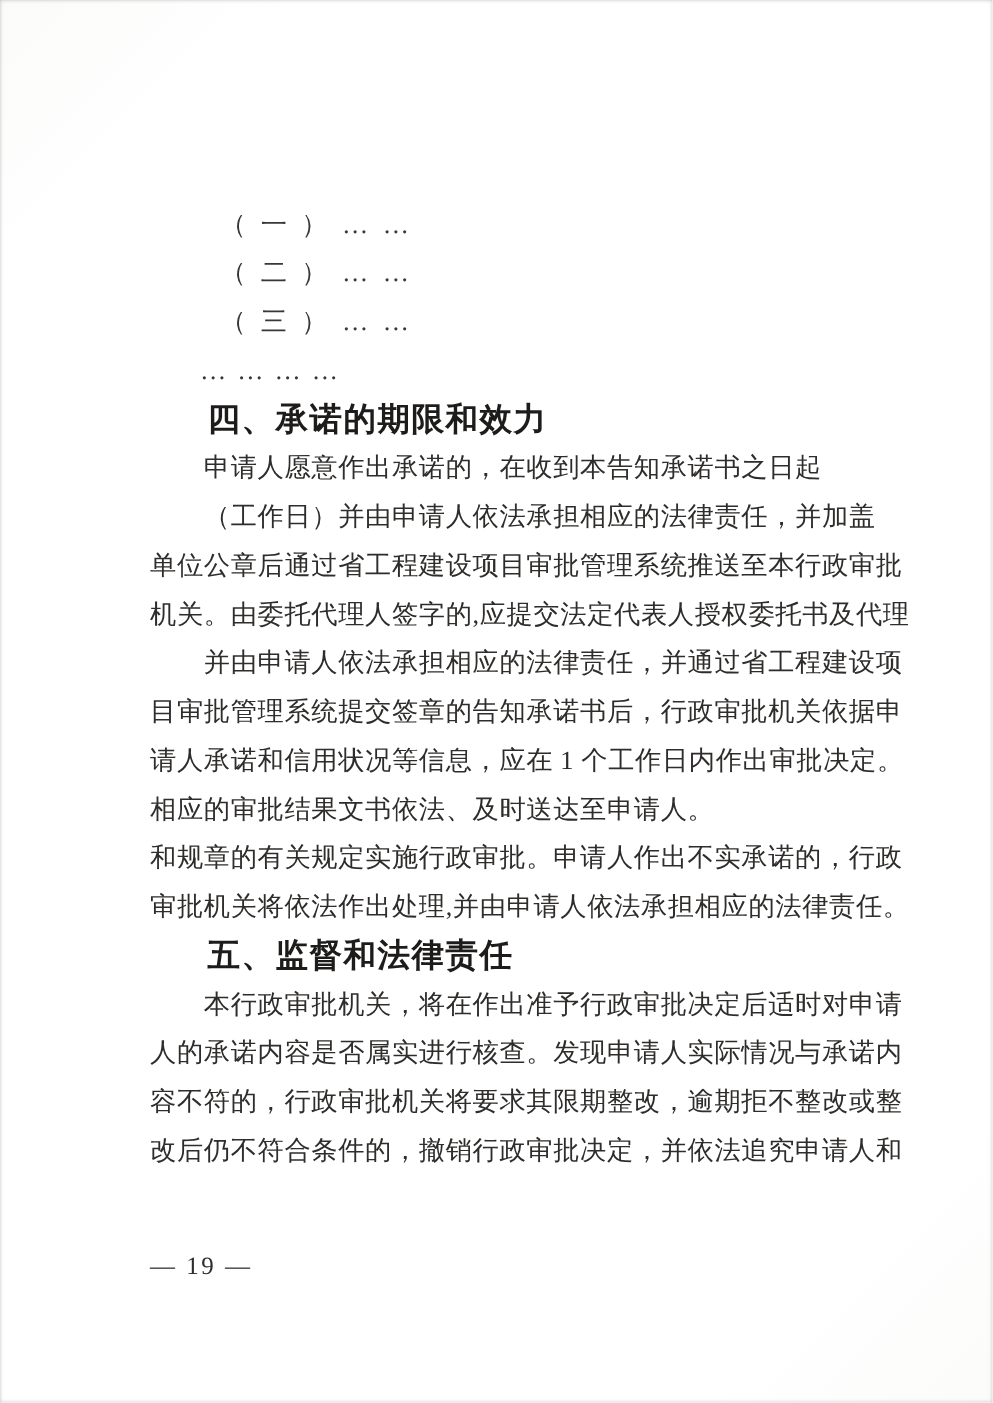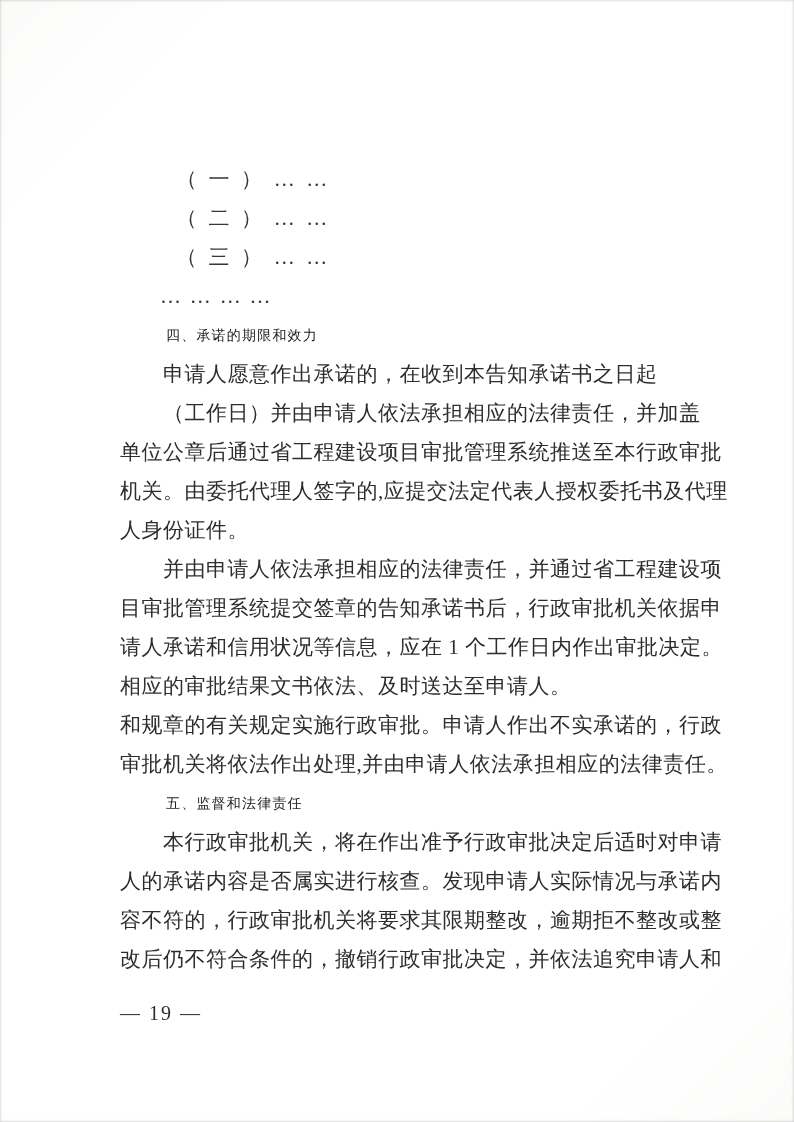--- a/index.html
+++ b/index.html
@@ -40,22 +40,22 @@
     letter-spacing: 0.55em;
     color: #383735;
   }
   .line.dots {
     text-indent: 40px;
     letter-spacing: 0.42em;
     color: #383735;
   }
   .line.heading {
     font-family: "Liberation Sans", "DejaVu Sans", sans-serif;
-    font-weight: 400;
-    font-size: 14px;
+    font-weight: 700;
+    font-size: 26px;
     letter-spacing: 1.2px;
     text-indent: 46px;
     color: #1d1c1b;
   }
   .page-number {
     position: absolute;
     top: 1002px;
     left: 120px;
     width: 596px;
     text-align: left;
@@ -73,21 +73,20 @@
   <div class="text-block">
       <div class="line item">（一）……</div>
       <div class="line item">（二）……</div>
       <div class="line item">（三）……</div>
       <div class="line dots">…………</div>
       <div class="line heading">四、承诺的期限和效力</div>
       <div class="line body-indent">申请人愿意作出承诺的，在收到本告知承诺书之日起</div>
       <div class="line body-indent">（工作日）并由申请人依法承担相应的法律责任，并加盖</div>
       <div class="line body">单位公章后通过省工程建设项目审批管理系统推送至本行政审批</div>
       <div class="line body">机关。由委托代理人签字的,应提交法定代表人授权委托书及代理</div>
-      <div class="line body">人身份证件。</div>
       <div class="line body-indent">并由申请人依法承担相应的法律责任，并通过省工程建设项</div>
       <div class="line body">目审批管理系统提交签章的告知承诺书后，行政审批机关依据申</div>
       <div class="line body">请人承诺和信用状况等信息，应在 1 个工作日内作出审批决定。</div>
       <div class="line body">相应的审批结果文书依法、及时送达至申请人。</div>
       <div class="line body">和规章的有关规定实施行政审批。申请人作出不实承诺的，行政</div>
       <div class="line body">审批机关将依法作出处理,并由申请人依法承担相应的法律责任。</div>
       <div class="line heading">五、监督和法律责任</div>
       <div class="line body-indent">本行政审批机关，将在作出准予行政审批决定后适时对申请</div>
       <div class="line body">人的承诺内容是否属实进行核查。发现申请人实际情况与承诺内</div>
       <div class="line body">容不符的，行政审批机关将要求其限期整改，逾期拒不整改或整</div>

